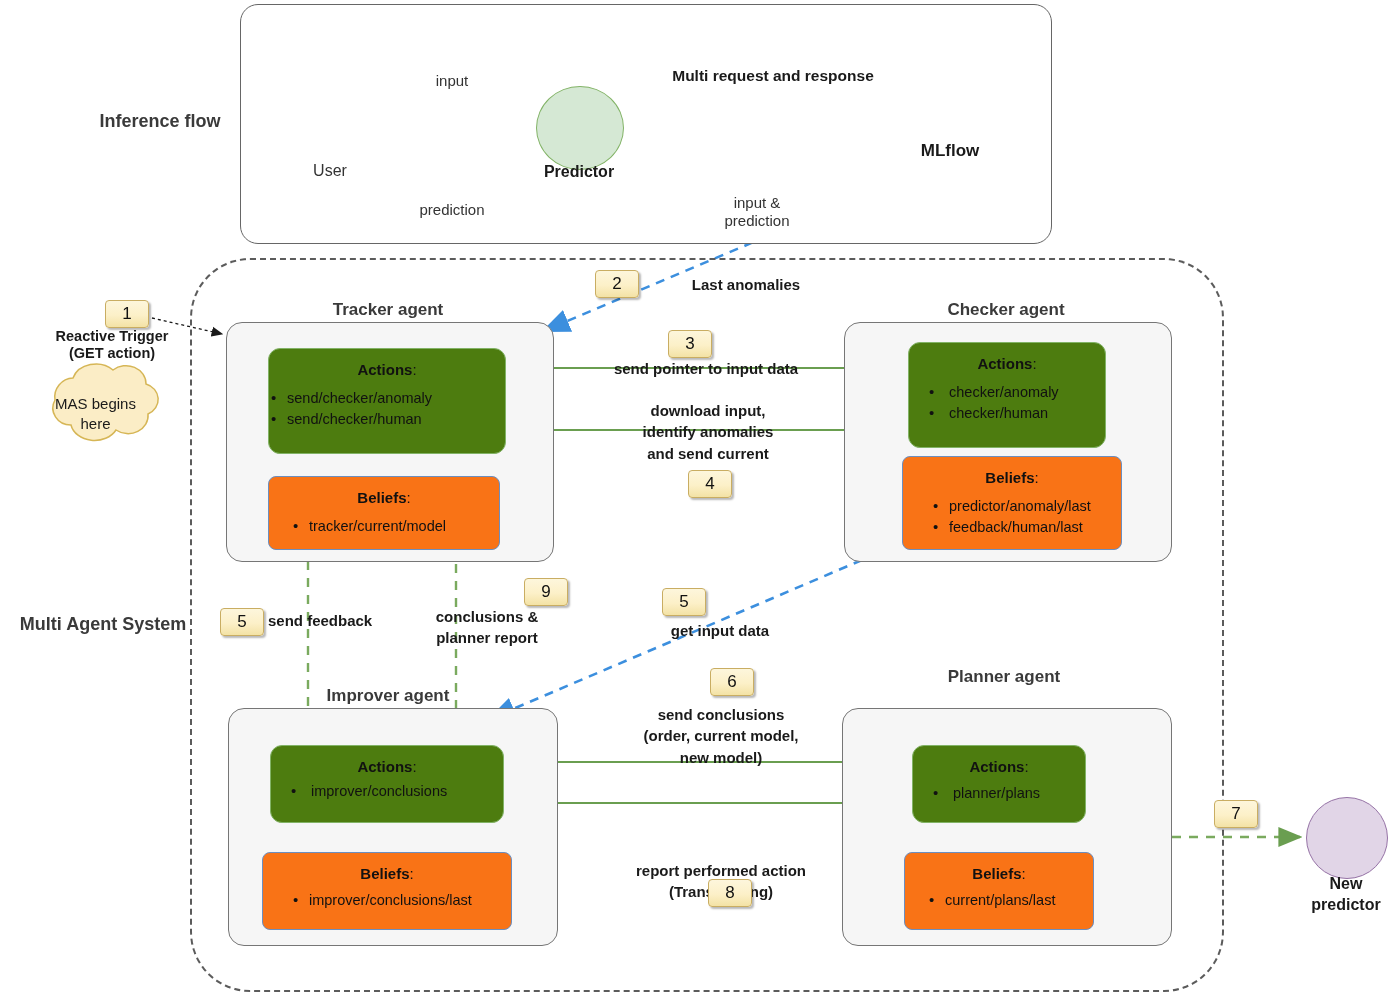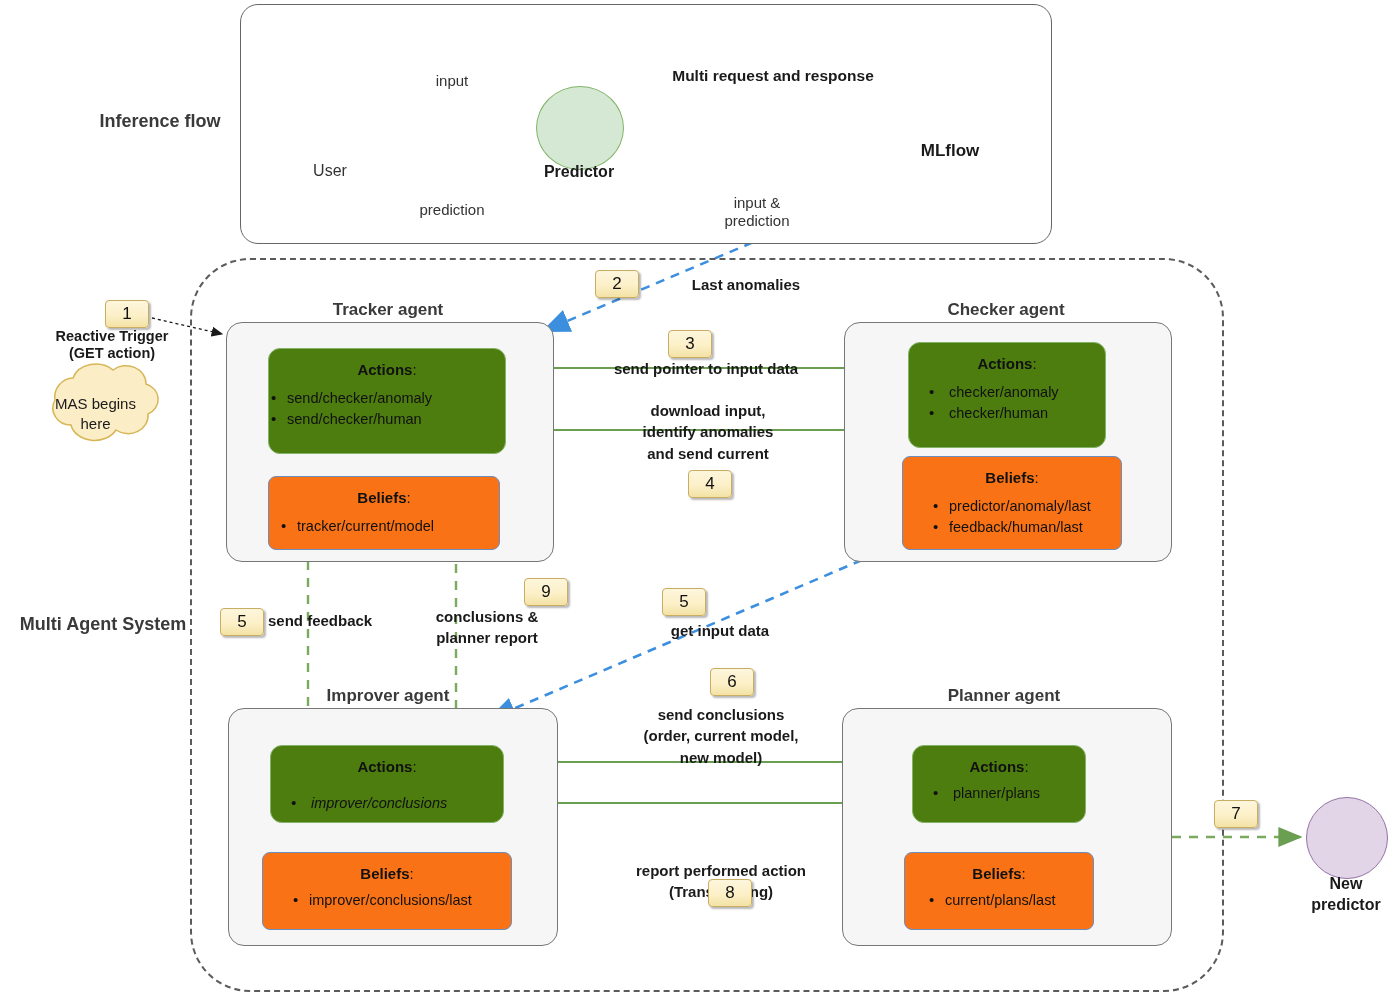--- a/index.html
+++ b/index.html
@@ -178,21 +178,21 @@
     </div>
     <ul class="blist">
       <li>send/checker/anomaly</li>
       <li>send/checker/human</li>
     </ul>
   </div>
   <div class="beliefs-box" style="left:268px;top:476px;width:230px;height:72px;">
     <div class="box-h">
       <span>Beliefs</span><span class="colon">:</span>
     </div>
-    <ul class="blist" style="padding-left:10px;">
+    <ul class="blist" style="padding-left:22px;">
       <li>tracker/current/model</li>
     </ul>
   </div>
 
   <div class="ttl" style="left:886px;top:300px;width:240px;">Checker agent</div>
   <div class="agent" style="left:844px;top:322px;width:326px;height:238px;"></div>
   <div class="actions-box" style="left:908px;top:342px;width:196px;height:104px;">
     <div class="box-h">
       <span>Actions</span><span class="colon">:</span>
     </div>
@@ -210,34 +210,34 @@
       <li>feedback/human/last</li>
     </ul>
   </div>
 
   <div class="ttl" style="left:268px;top:686px;width:240px;">Improver agent</div>
   <div class="agent" style="left:228px;top:708px;width:328px;height:236px;"></div>
   <div class="actions-box" style="left:270px;top:745px;width:232px;height:76px;">
     <div class="box-h">
       <span>Actions</span><span class="colon">:</span>
     </div>
-    <ul class="blist ind" style="margin-top:18px;font-style:italic;">
+    <ul class="blist ind" style="margin-top:6px;">
       <li>improver/conclusions</li>
     </ul>
   </div>
   <div class="beliefs-box" style="left:262px;top:852px;width:248px;height:76px;">
     <div class="box-h">
       <span>Beliefs</span><span class="colon">:</span>
     </div>
     <ul class="blist" style="padding-left:28px;margin-top:8px;">
       <li>improver/conclusions/last</li>
     </ul>
   </div>
 
-  <div class="ttl" style="left:884px;top:686px;width:240px;">Planner agent</div>
+  <div class="ttl" style="left:884px;top:667px;width:240px;">Planner agent</div>
   <div class="agent" style="left:842px;top:708px;width:328px;height:236px;"></div>
   <div class="actions-box" style="left:912px;top:745px;width:172px;height:76px;">
     <div class="box-h">
       <span>Actions</span><span class="colon">:</span>
     </div>
     <ul class="blist ind" style="margin-top:8px;">
       <li>planner/plans</li>
     </ul>
   </div>
   <div class="beliefs-box" style="left:904px;top:852px;width:188px;height:76px;">

